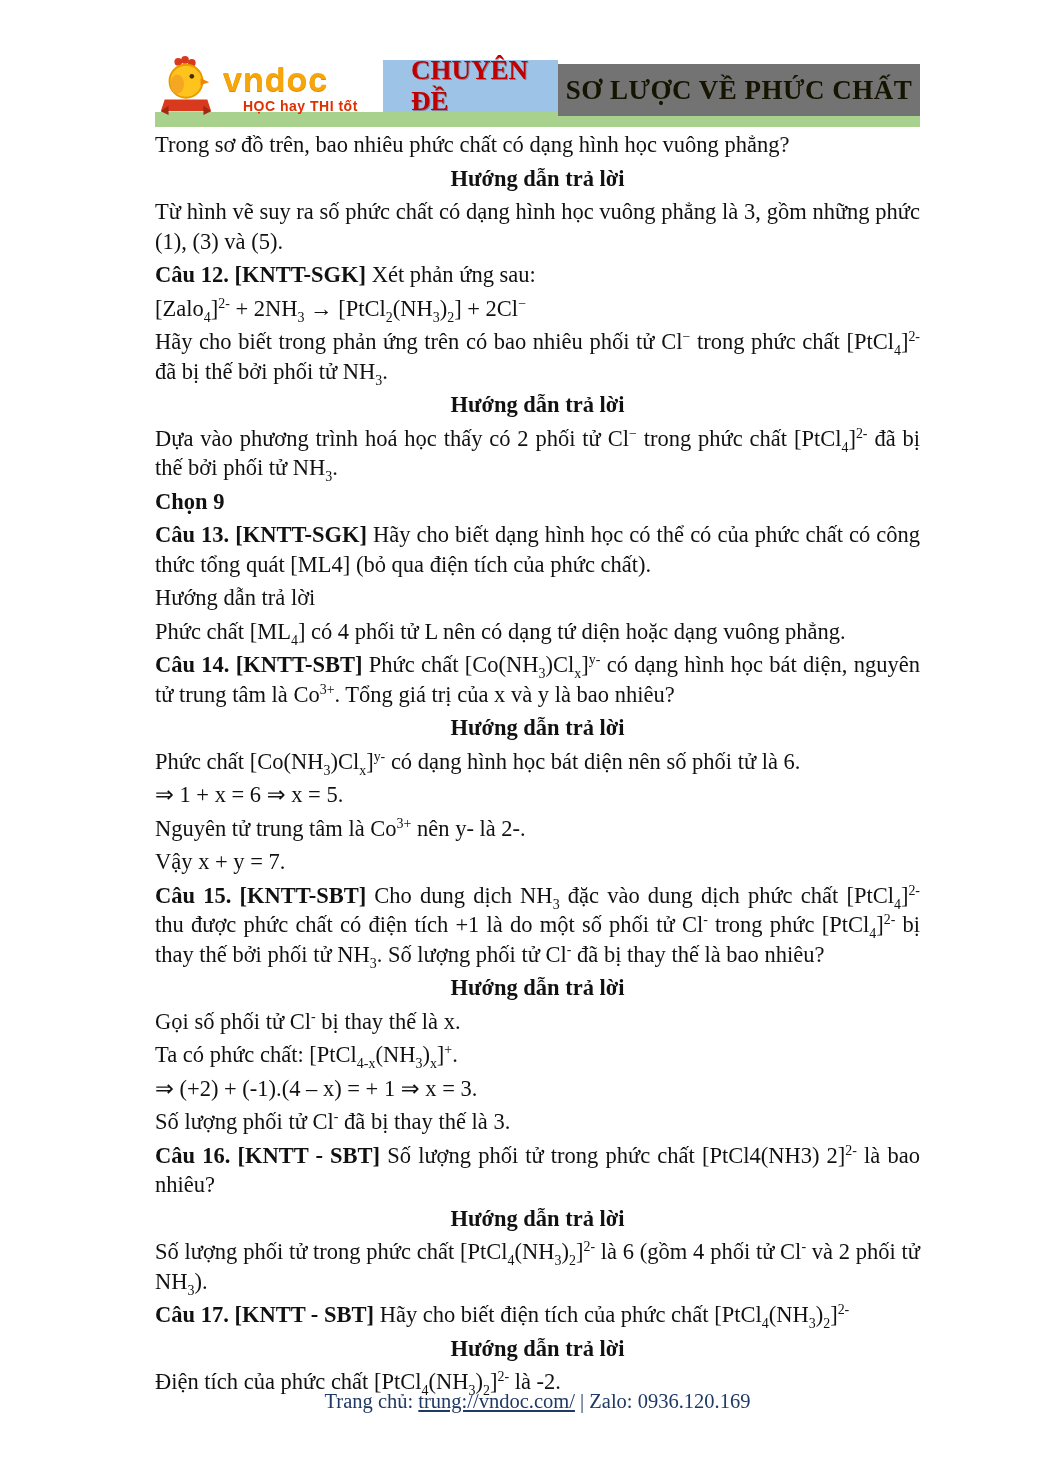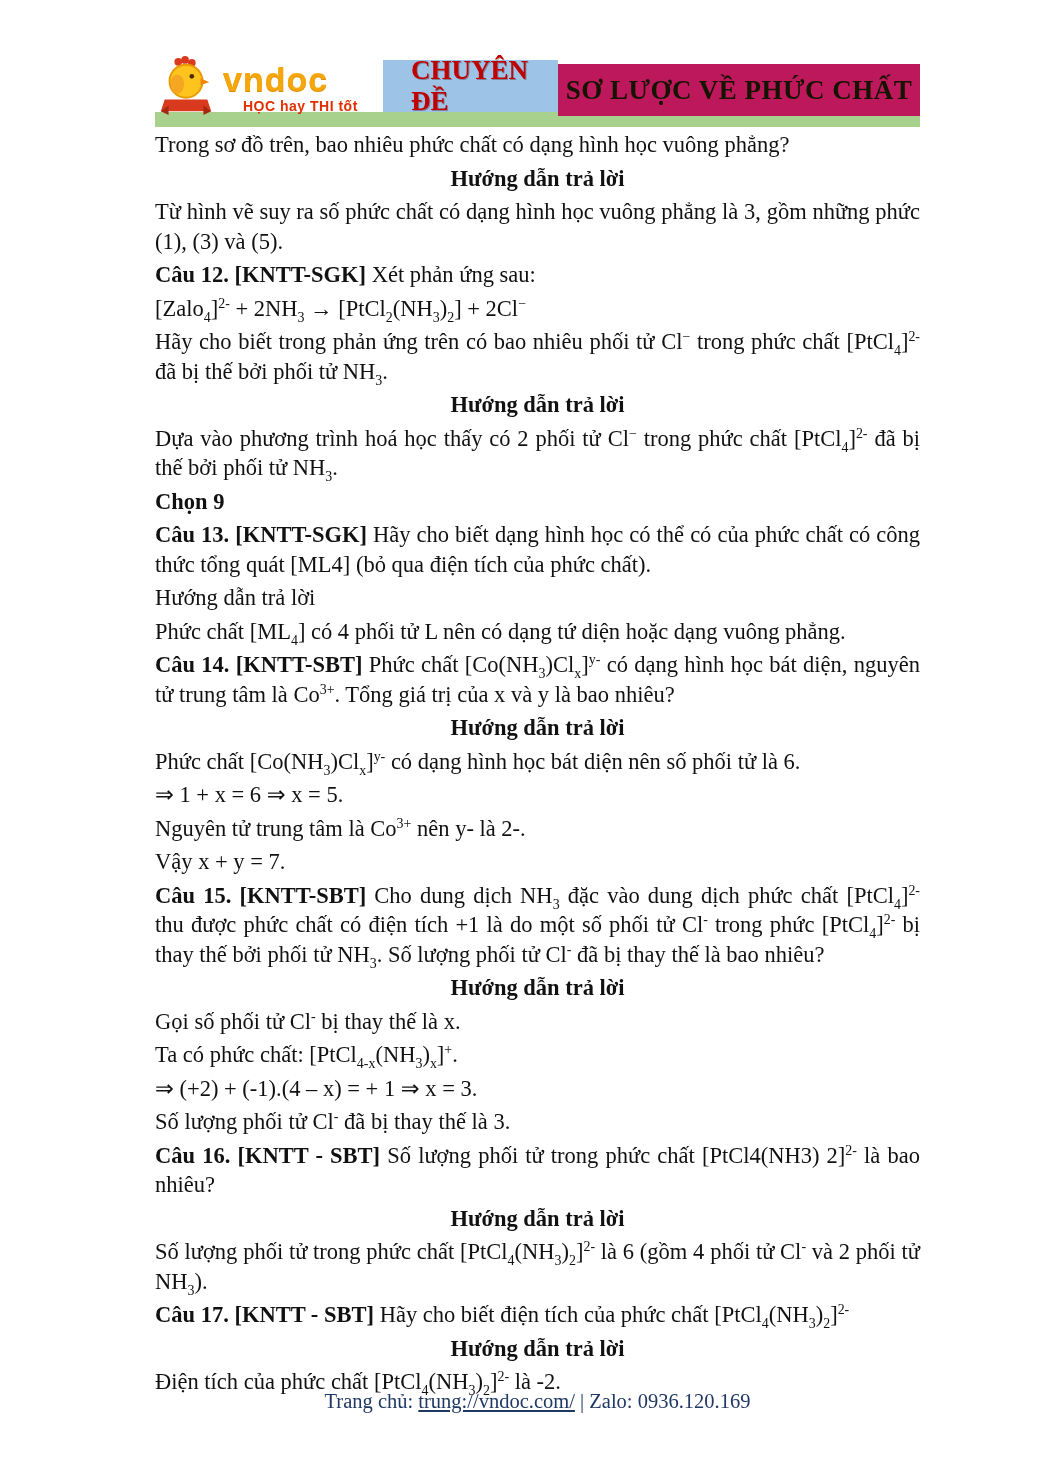--- a/index.html
+++ b/index.html
@@ -25,21 +25,21 @@
   }
   .boxes { display:flex; margin-top:5px; }
   .badge-box {
     width:175px; height:52px; background:#9dc3e6;
     display:flex; align-items:center; justify-content:center;
     font-weight:bold; font-size:27px; color:#c00000;
     text-shadow:1px 1px 0 rgba(80,0,0,.35);
     padding-left:28px;
   }
   .title-box {
-    width:362px; height:52px; background:#be185d; margin-top:4px;
+    width:362px; height:52px; background:#737373; margin-top:4px;
     display:flex; align-items:center; justify-content:center;
     font-weight:bold; font-size:27px; color:#141400; letter-spacing:.5px;
   }
   .green-bar { position:absolute; top:57px; left:0; width:765px; height:15px; background:#a9d18e; z-index:0; }
   .header-row { position:relative; z-index:1; }
   
   .content { position:absolute; top:130px; left:155px; width:765px; }
   .content p { font-size:22.5px; line-height:29.5px; margin:0 0 4px 0; }
   .content p.body { text-align:justify; }
   .content p.hdr  { text-align:center; font-weight:bold; }

